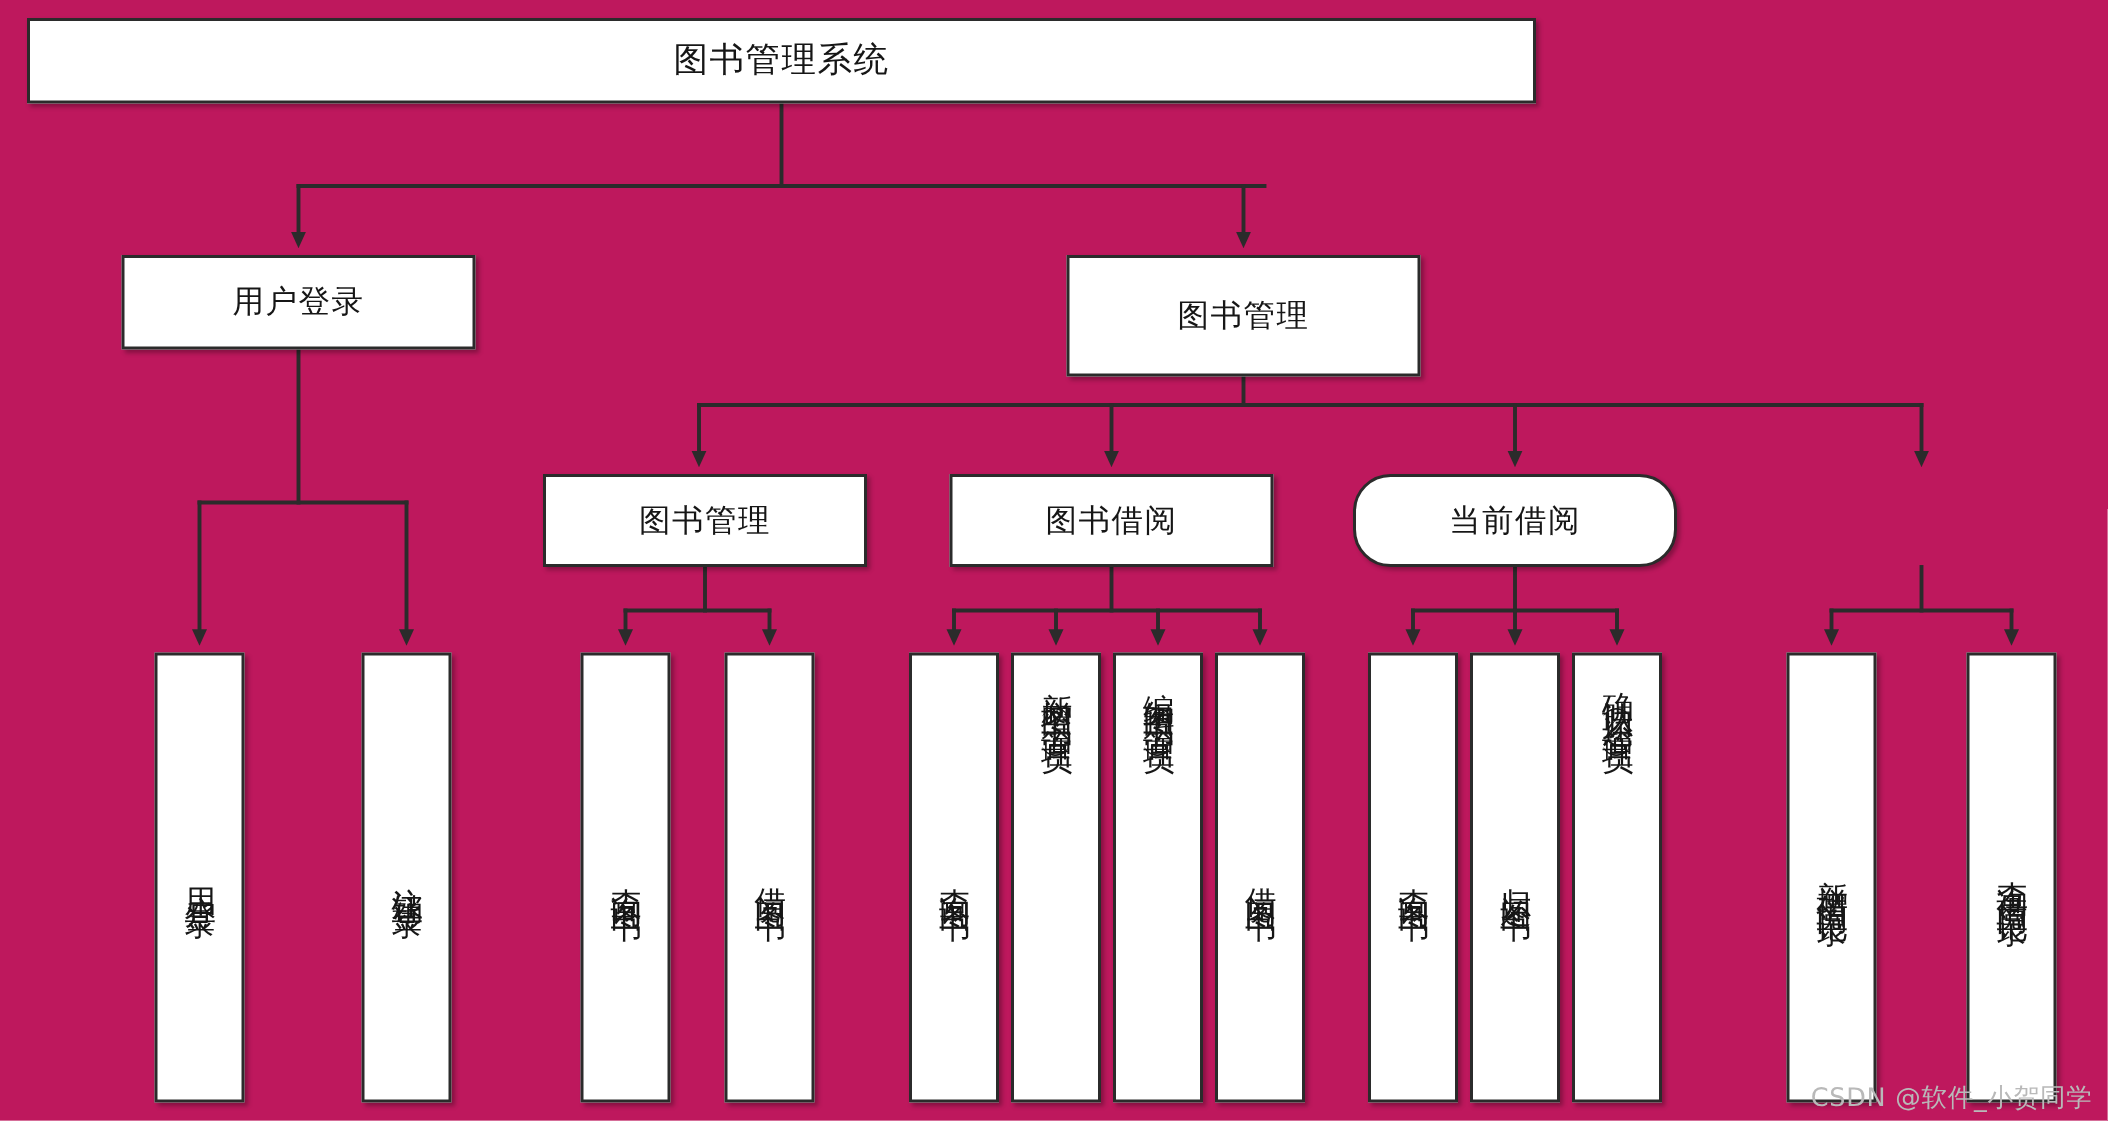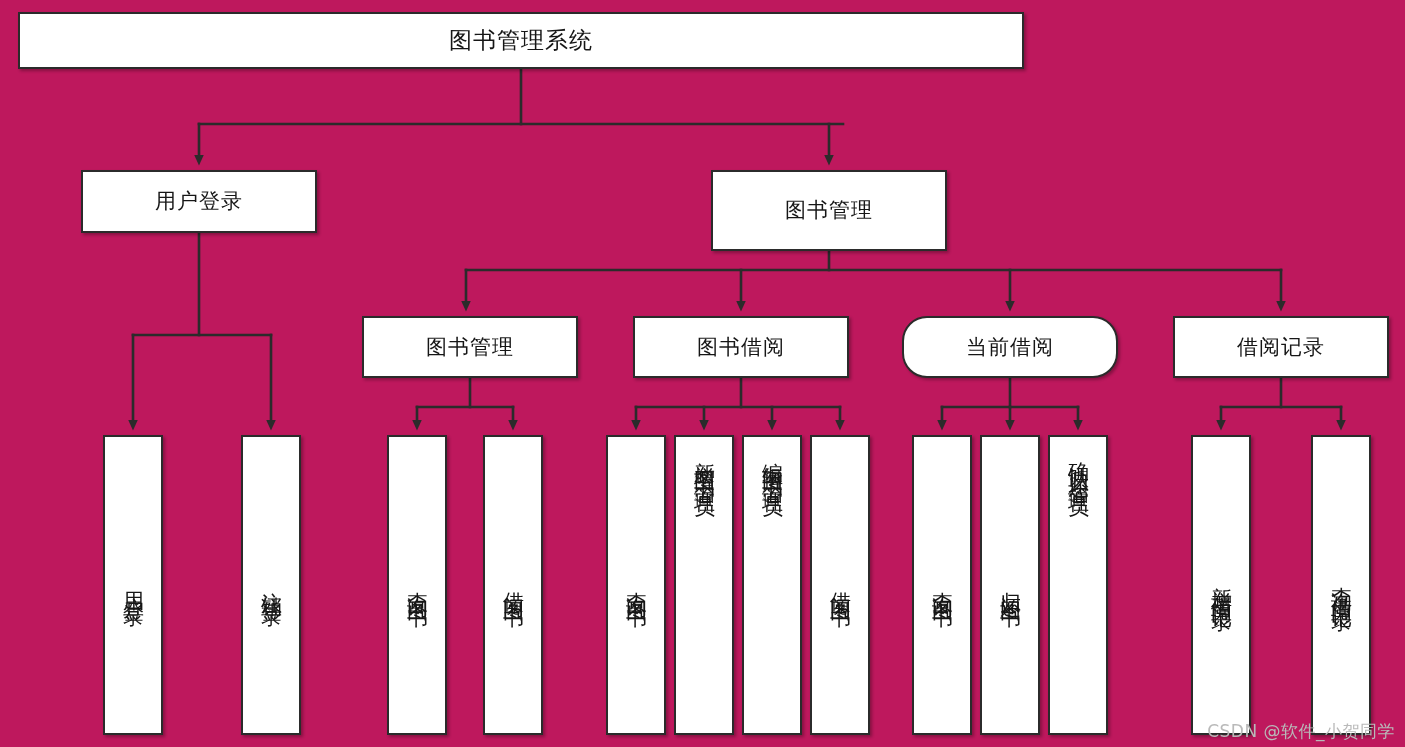--- a/index.html
+++ b/index.html
@@ -151,23 +151,20 @@
   </div>
 
   <div class="node" style="left:633px; top:316px; width:216px; height:62px;">
     <span class="node-label">图书借阅</span>
   </div>
 
   <div class="node" style="left:902px; top:316px; width:216px; height:62px;border-radius:25px;">
     <span class="node-label">当前借阅</span>
   </div>
 
-  <div class="node" style="left:1173px; top:316px; width:216px; height:62px;">
-    <span class="node-label">借阅记录</span>
-  </div>
 
   <div class="node vertical centered" style="left:103px; top:435px; width:60px; height:300px;">
     <span class="node-label">用户登录</span>
   </div>
 
   <div class="node vertical centered" style="left:241px; top:435px; width:60px; height:300px;">
     <span class="node-label">注销登录</span>
   </div>
 
   <div class="node vertical centered" style="left:387px; top:435px; width:60px; height:300px;">

